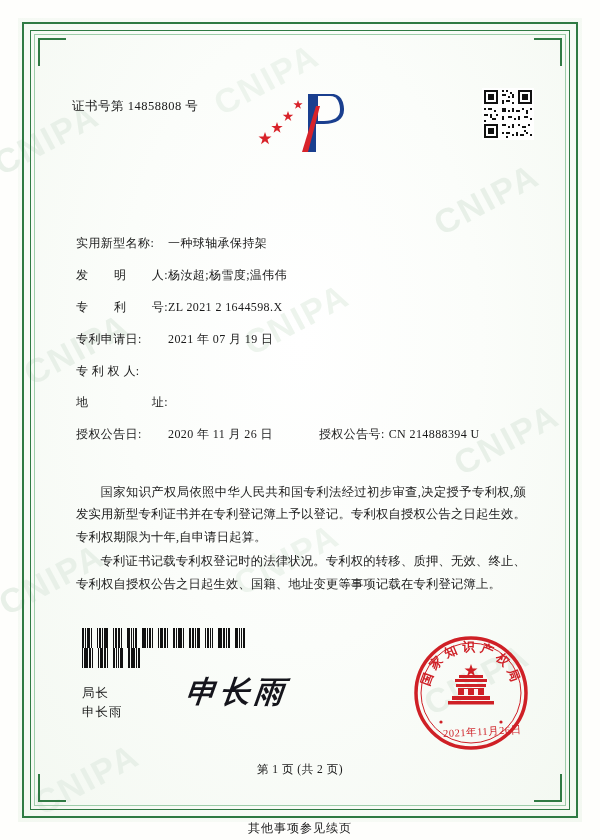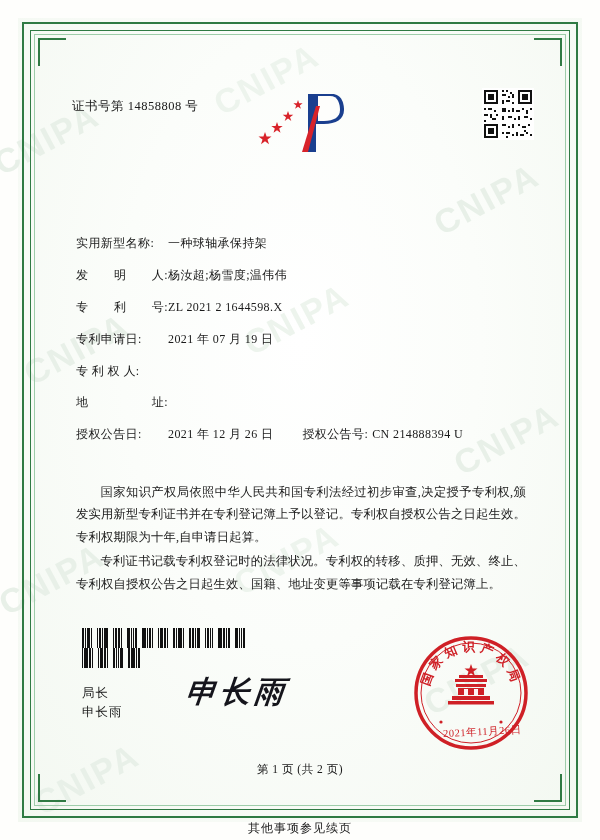--- a/index.html
+++ b/index.html
@@ -146,21 +146,21 @@
     justify-content: space-between;
     width: 92px;
   }
   .row .lbl.spread span { display: inline-block; }
   .row .val {
     letter-spacing: 0.4px;
   }
 
   .row.dual { margin-bottom: 17.5px; }
   .row.dual .seg2 {
-    margin-left: 29px;
+    margin-left: 46px;
     display: flex;
     align-items: center;
   }
   .row.dual .seg2 .lbl2 {
     letter-spacing: 0.4px;
     margin-right: 4px;
   }
 
   
   .paras {
@@ -387,21 +387,21 @@
 
     <div class="row">
       <span class="lbl spread">
         <span>地</span>
         <span>址:</span>
       </span>
     </div>
 
     <div class="row dual">
       <span class="lbl">授权公告日:</span>
-      <span class="val">2021 年 12 月 26 日</span>
+      <span class="val">2020 年 11 月 26 日</span>
       <span class="seg2">
         <span class="lbl2">授权公告号:</span>
         <span class="val">CN 214888394 U</span>
       </span>
     </div>
 
   </div>
 
   <div class="paras">
     <p>国家知识产权局依照中华人民共和国专利法经过初步审查,决定授予专利权,颁发实用新型专利证书并在专利登记簿上予以登记。专利权自授权公告之日起生效。专利权期限为十年,自申请日起算。</p>

